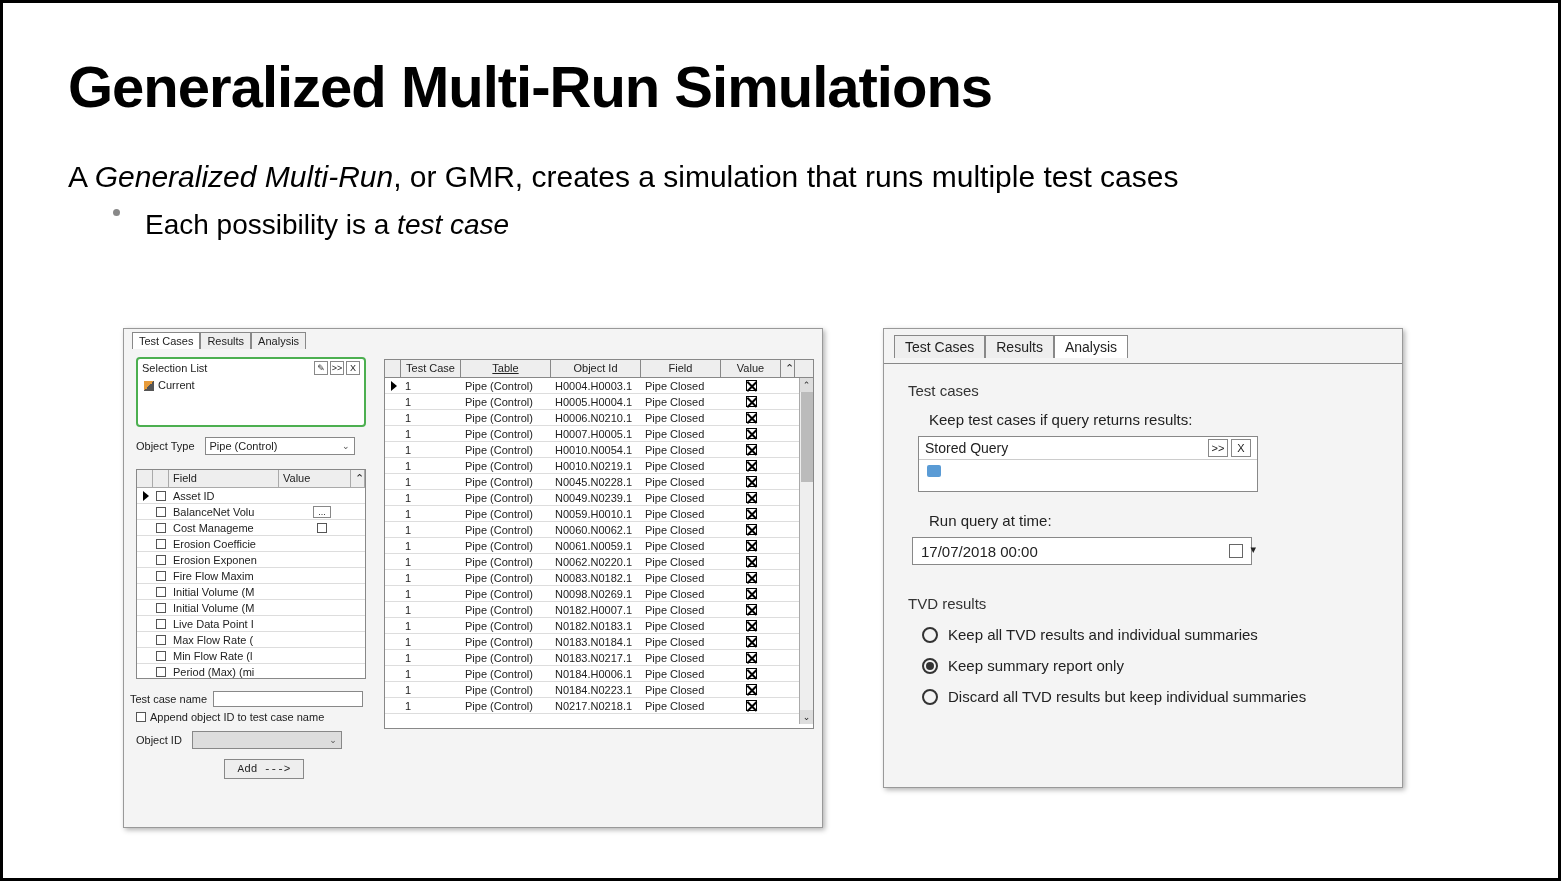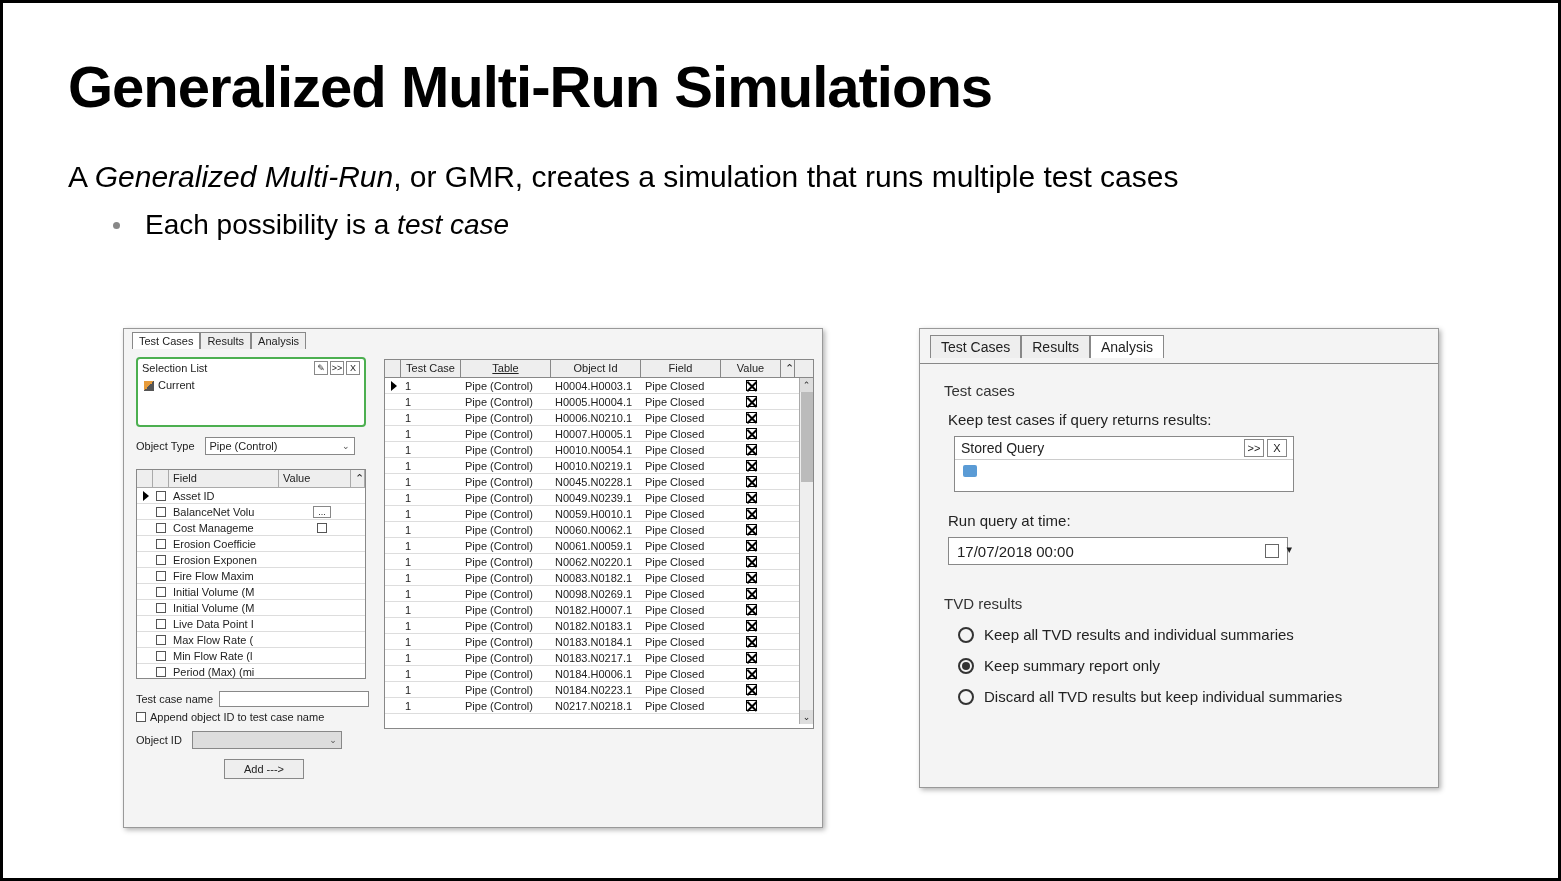--- a/index.html
+++ b/index.html
@@ -22,36 +22,36 @@
     font-family: "Arial Black", Arial, sans-serif;
   }
   .slide-text {
     font-size: 30px;
     margin-left: 65px;
     margin-bottom: 15px;
   }
   .slide-text em, .bullet-text em { font-style: italic; }
   .bullet-row {
     display: flex;
-    align-items: center;
+    align-items: flex-start;
     margin-left: 110px;
     margin-top: 10px;
   }
   .bullet-dot {
     width: 7px; height: 7px;
     background: #888; border-radius: 50%;
     margin-right: 25px;
   }
   .bullet-text { font-size: 28px; }
 
   .panels {
     position: absolute;
     top: 325px; left: 120px; right: 60px; bottom: 40px;
     display: flex;
-    gap: 96px;
+    gap: 60px;
   }
 
   
   .panel {
     border: 1px solid #999;
     background: #f4f4f4;
     box-shadow: 2px 2px 5px rgba(0,0,0,.3);
     font-size: 11px;
     color: #222;
     position: relative;
@@ -111,31 +111,31 @@
   .ft-h.fld{width:110px;} .ft-h.val{flex:1;}
   .ft-h.sc{width:14px;}
   .ft-row{display:flex; border-bottom:1px solid #ddd; height:16px; align-items:center;}
   .ft-row .ck, .ft-row .ck2{width:16px; display:flex; justify-content:center;}
   .cb{width:10px;height:10px;border:1px solid #555;background:#fff;cursor:pointer;}
   .ft-row .fld{width:110px; padding-left:4px; white-space:nowrap; overflow:hidden;}
   .ft-row .val{flex:1; display:flex; justify-content:center;}
   .row-ptr{width:0;height:0;border-top:5px solid transparent;border-bottom:5px solid transparent;border-left:6px solid #000;margin-left:2px;}
 
   .test-case-name {
-    position:absolute; top:362px; left:12px; display:flex; align-items:center; gap:6px; font-size:11px;
+    position:absolute; top:362px; left:6px; display:flex; align-items:center; gap:6px; font-size:11px;
   }
   .test-case-name input{width:150px;height:16px;border:1px solid #888;}
 
   .append-row{position:absolute; top:382px; left:12px; display:flex; align-items:center; gap:4px; font-size:11px;}
 
   .obj-id-row{position:absolute; top:402px; left:12px; display:flex; align-items:center; gap:10px; font-size:11px;}
   .obj-id-combo{width:150px;height:18px;border:1px solid #888;background:#ddd;display:flex;justify-content:flex-end;align-items:center;padding:0 4px;cursor:pointer;}
 
   .add-btn{position:absolute; top:430px; left:100px; width:80px; height:20px;
-    border:1px solid #888;background:#eee;font-size:11px;cursor:pointer;text-align:center;line-height:18px;}
+    border:1px solid #888;background:#eee;font-size:11px;cursor:pointer;text-align:center;line-height:18px;font-family:Liberation Mono, monospace;}
 
   
   .big-table{position:absolute; top:30px; left:260px; right:8px; height:370px;
     border:1px solid #888;background:#fff;overflow:hidden;}
   .bt-head{display:flex;background:#eee;border-bottom:1px solid #888;}
   .bt-h{border-right:1px solid #888;padding:2px 4px;font-size:11px;text-align:center;}
   .bt-h.ptr{width:16px;} .bt-h.tc{width:60px;} .bt-h.tbl{width:90px;text-decoration:underline;}
   .bt-h.oid{width:90px;} .bt-h.fld2{width:80px;} .bt-h.val2{width:60px;} .bt-h.sc2{width:14px;}
   .bt-body{height:346px;overflow:hidden;position:relative;}
   .bt-row{display:flex;border-bottom:1px solid #ddd;height:16px;align-items:center;font-size:11px;}
@@ -155,21 +155,21 @@
   .csv-btns{position:absolute; right:14px; top:405px; display:flex; flex-direction:column; gap:6px;}
   .csv-btn{width:120px;height:20px;border:1px solid #888;background:#eee;font-size:11px;cursor:pointer;text-align:center;line-height:18px;}
   .csv-btn.wide{width:120px;}
 
   
   .tabs2{position:absolute;top:6px;left:10px;display:flex;font-size:14px;}
   .tabs2 .tab{padding:3px 10px;border:1px solid #888;border-bottom:none;background:#eee;cursor:pointer;}
   .tabs2 .tab.active{background:#fff;}
   .p2-body{position:absolute;top:34px;left:0;right:0;bottom:0;border-top:1px solid #888;padding:18px 24px;}
   .group-label{font-size:15px;color:#333;margin-bottom:12px;}
-  .subtext{font-size:15px;margin:10px 0 8px 4px;color:#222;}
+  .subtext{font-size:15px;margin:10px 0 8px 21px;color:#222;}
   .query-box{margin-left:10px;width:340px;height:56px;border:1px solid #888;background:#fff;}
   .query-head{display:flex;justify-content:space-between;align-items:center;padding:2px 6px;border-bottom:1px solid #ccc;font-size:14px;}
   .query-head .btns{display:flex;gap:3px;}
   .qbtn{width:20px;height:18px;border:1px solid #888;background:#fff;font-size:11px;line-height:16px;text-align:center;cursor:pointer;}
   .query-item{padding:4px 8px;}
   .folder-icon{width:14px;height:12px;background:#5a9bd5;display:inline-block;border-radius:2px;}
   .datetime-box{margin-left:4px;width:340px;height:28px;border:1px solid #888;background:#fff;display:flex;align-items:center;justify-content:space-between;padding:0 8px;font-size:15px;cursor:pointer;}
   .cal-icon{width:14px;height:14px;border:1px solid #666;display:inline-block;position:relative;}
   .cal-icon::after{content:"▾";position:absolute;right:-14px;top:-2px;font-size:11px;}
 

